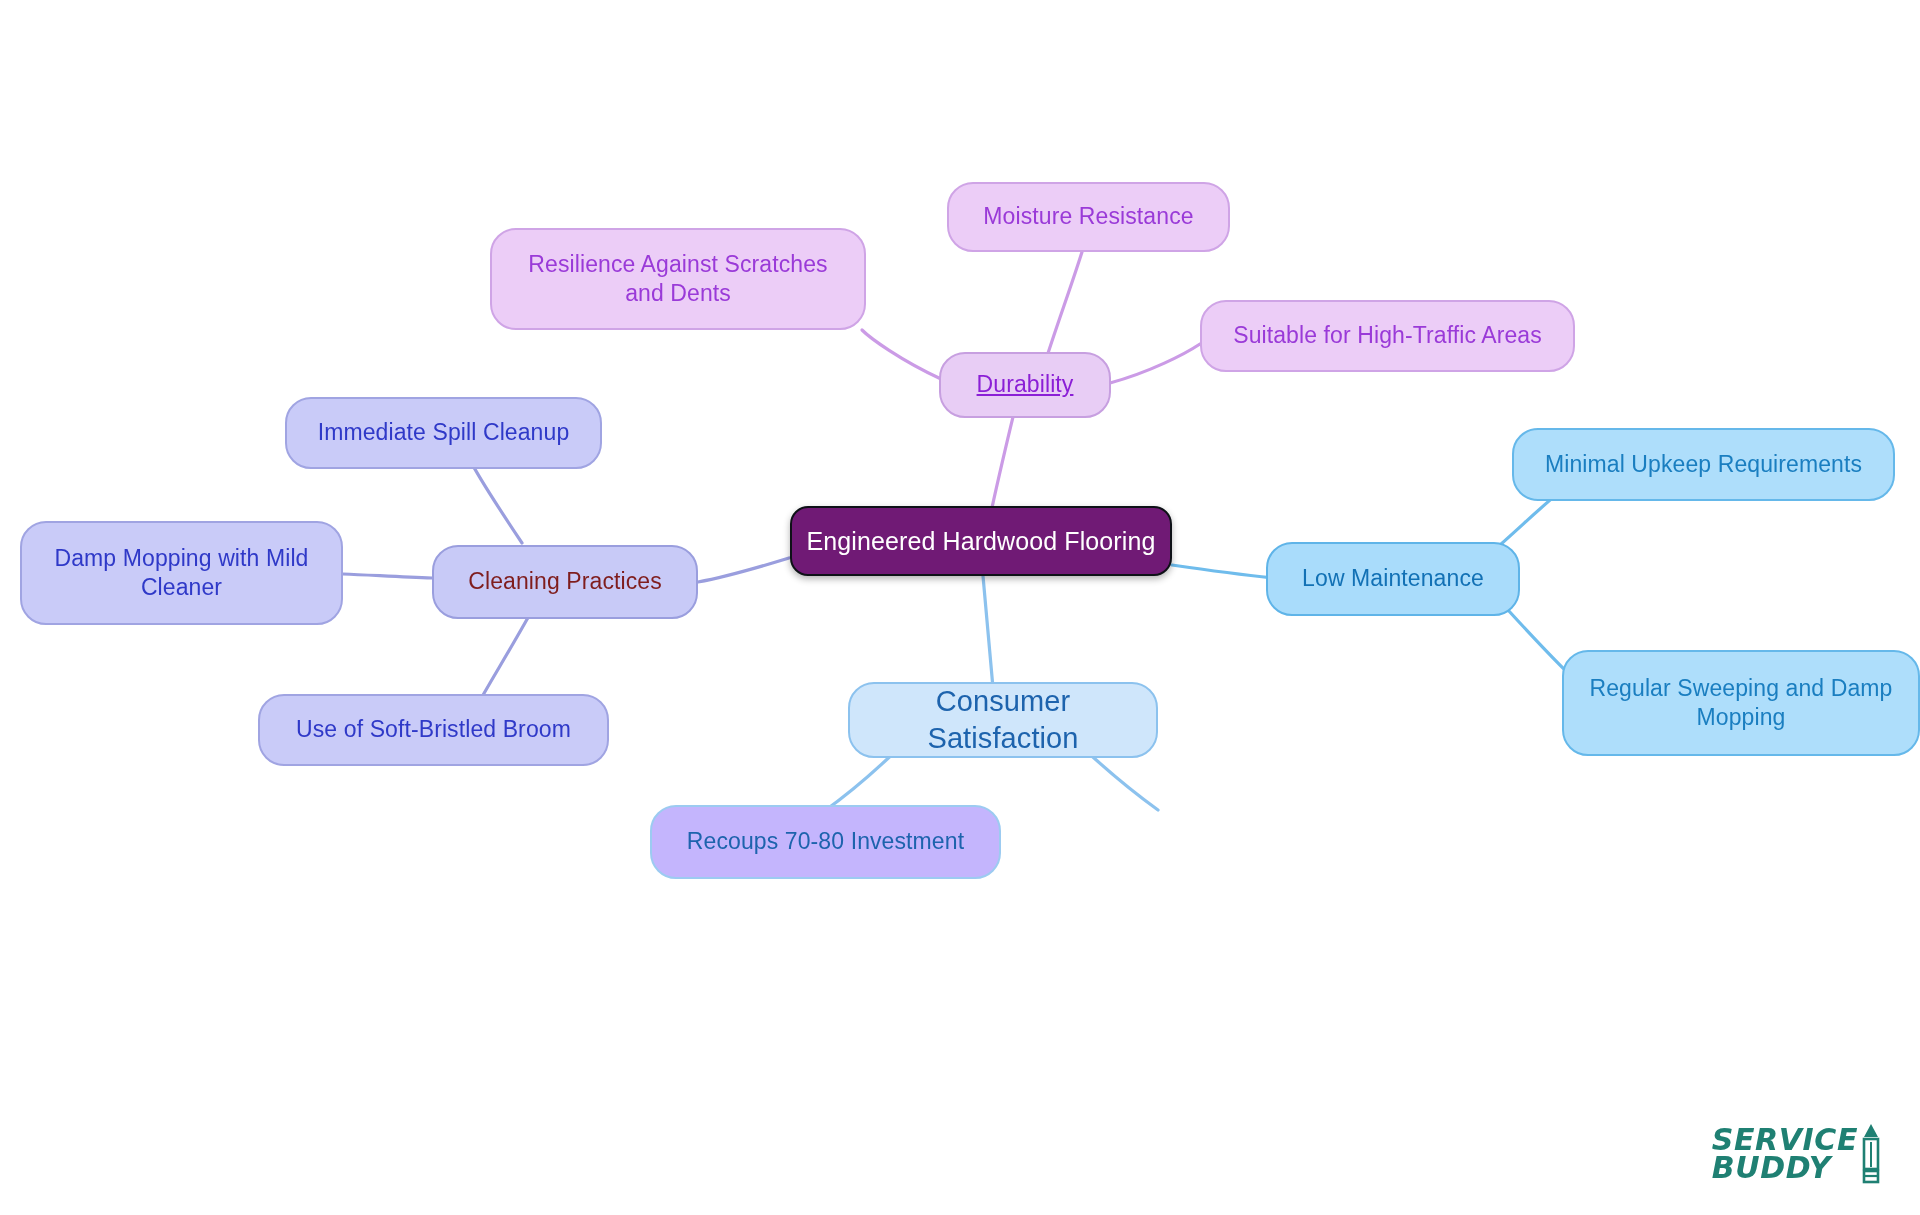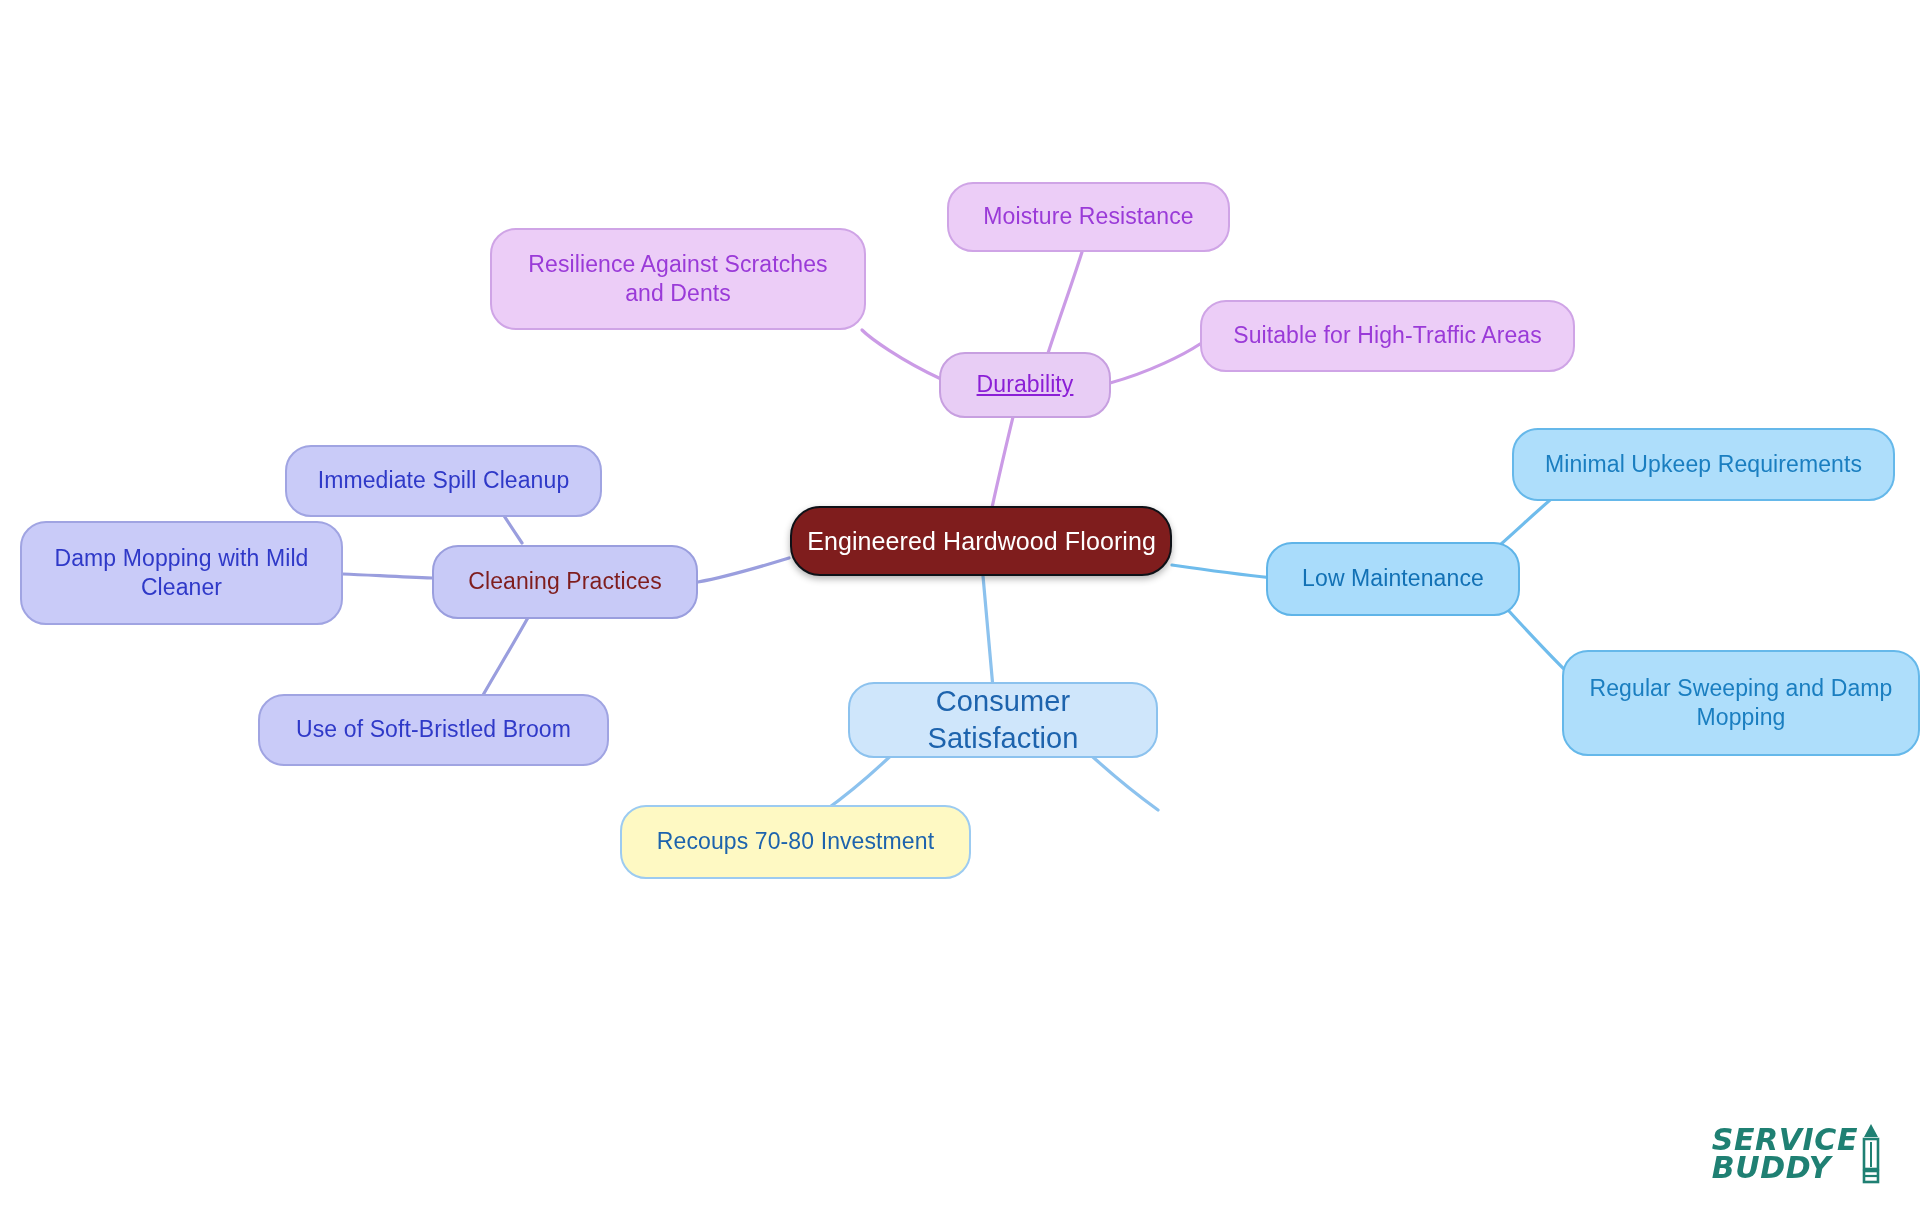--- a/index.html
+++ b/index.html
@@ -34,27 +34,26 @@
     justify-content: center;
     text-align: center;
     border-radius: 26px;
     border-style: solid;
     border-width: 2px;
     line-height: 1.28;
     padding: 6px 14px;
     letter-spacing: 0.1px;
   }
   .node-root {
-    background: #7f1d1d;
+    background: #701a75;
     border-color: #0e1117;
     color: #ffffff;
-    border-radius: 30px;
+    border-radius: 18px;
     font-size: 25px;
     box-shadow: 0 3px 7px rgba(0,0,0,0.30);
-    justify-content: flex-end;
   }
   .node-purple-branch {
     background: #e8cdf5;
     border-color: #c79fe0;
     color: #8b1fd6;
     font-size: 23px;
   }
   .node-purple-leaf {
     background: #eccdf7;
     border-color: #cfa4e6;
@@ -85,24 +84,25 @@
     color: #1a7ec0;
     font-size: 23px;
   }
   .node-lightblue-branch {
     background: #cfe6fb;
     border-color: #8cc2ee;
     color: #1d63ad;
     font-size: 29px;
   }
   .node-lightblue-leaf {
-    background: #fef9c3;
+    background: #c4b5fd;
     border-color: #9ccbf1;
     color: #1d63ad;
     font-size: 23px;
+    margin-left: 30px;
   }
   .logo {
     position: absolute;
     right: 36px;
     bottom: 30px;
     display: flex;
     align-items: center;
     gap: 0;
   }
   .logo-text {
@@ -171,21 +171,21 @@
   </div>
 
   <div class="node node-purple-leaf" style="left:1200px; top:300px; width:375px; height:72px;">
     <span>Suitable for High-Traffic Areas</span>
   </div>
 
   <div class="node node-indigo-branch" style="left:432px; top:545px; width:266px; height:74px;">
     <span>Cleaning Practices</span>
   </div>
 
-  <div class="node node-indigo-leaf" style="left:285px; top:397px; width:317px; height:72px;margin-top:48px;">
+  <div class="node node-indigo-leaf" style="left:285px; top:397px; width:317px; height:72px;">
     <span>Immediate Spill Cleanup</span>
   </div>
 
   <div class="node node-indigo-leaf" style="left:20px; top:521px; width:323px; height:104px;">
     <span>Damp Mopping with Mild Cleaner</span>
   </div>
 
   <div class="node node-indigo-leaf" style="left:258px; top:694px; width:351px; height:72px;">
     <span>Use of Soft-Bristled Broom</span>
   </div>

